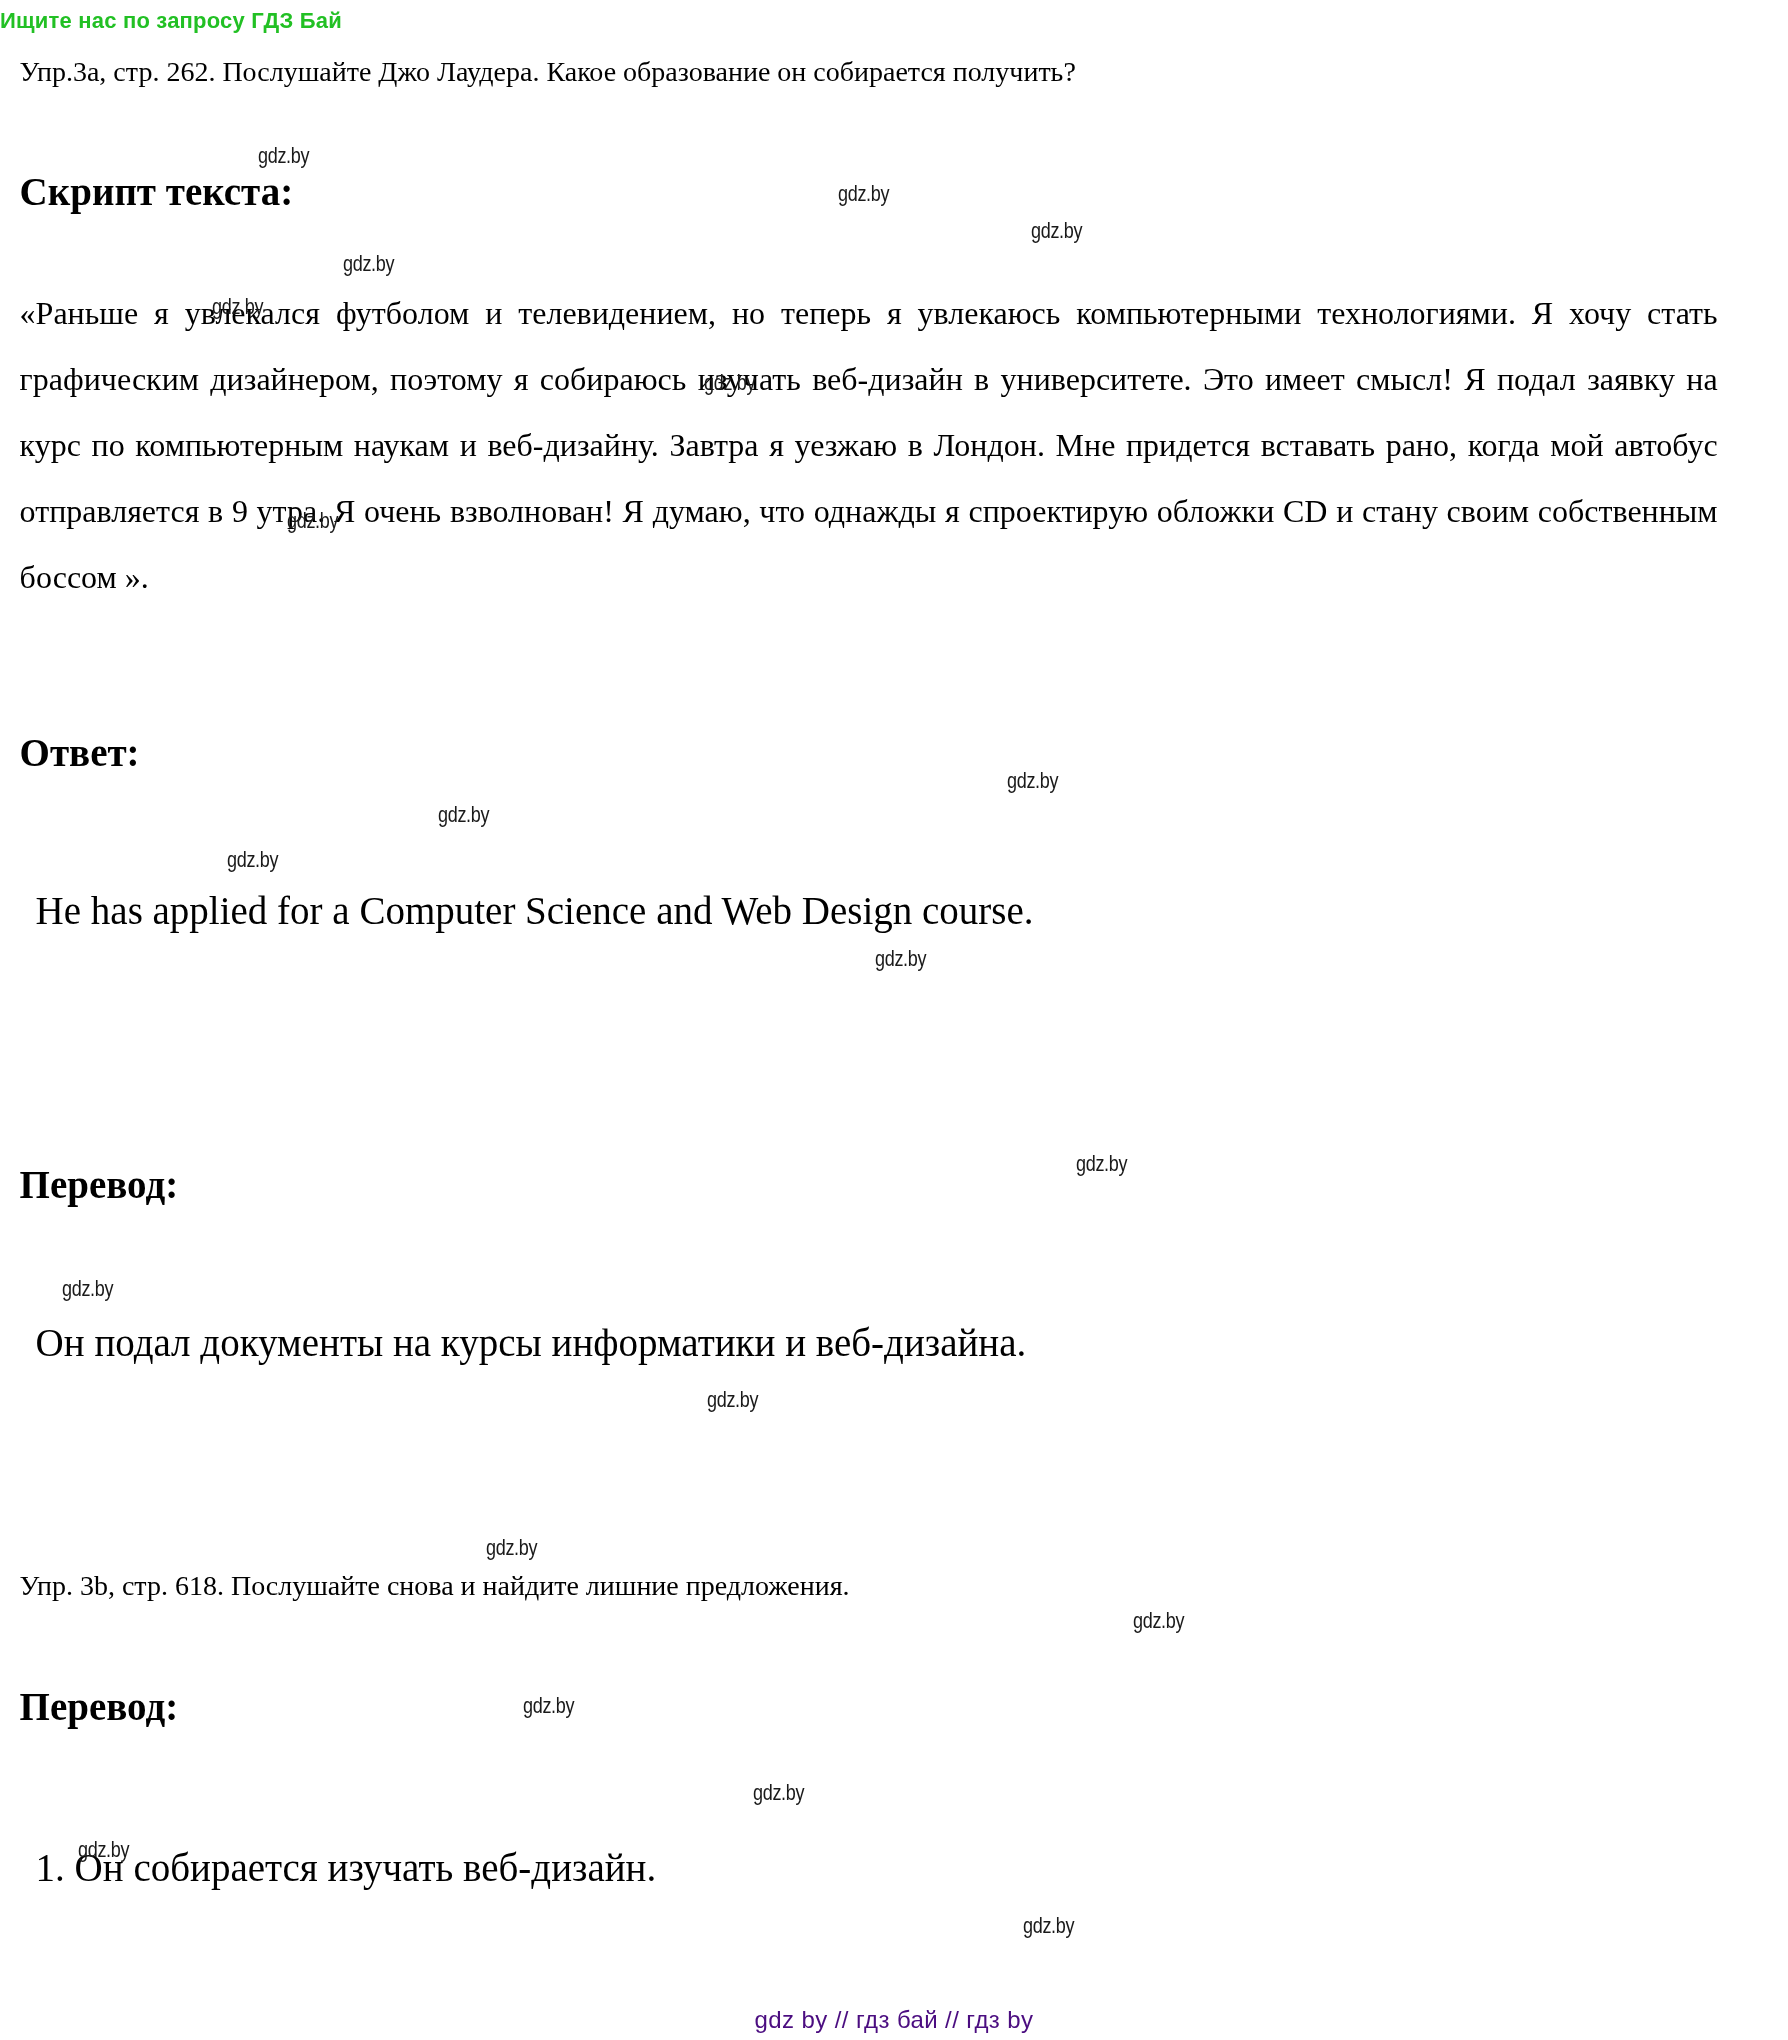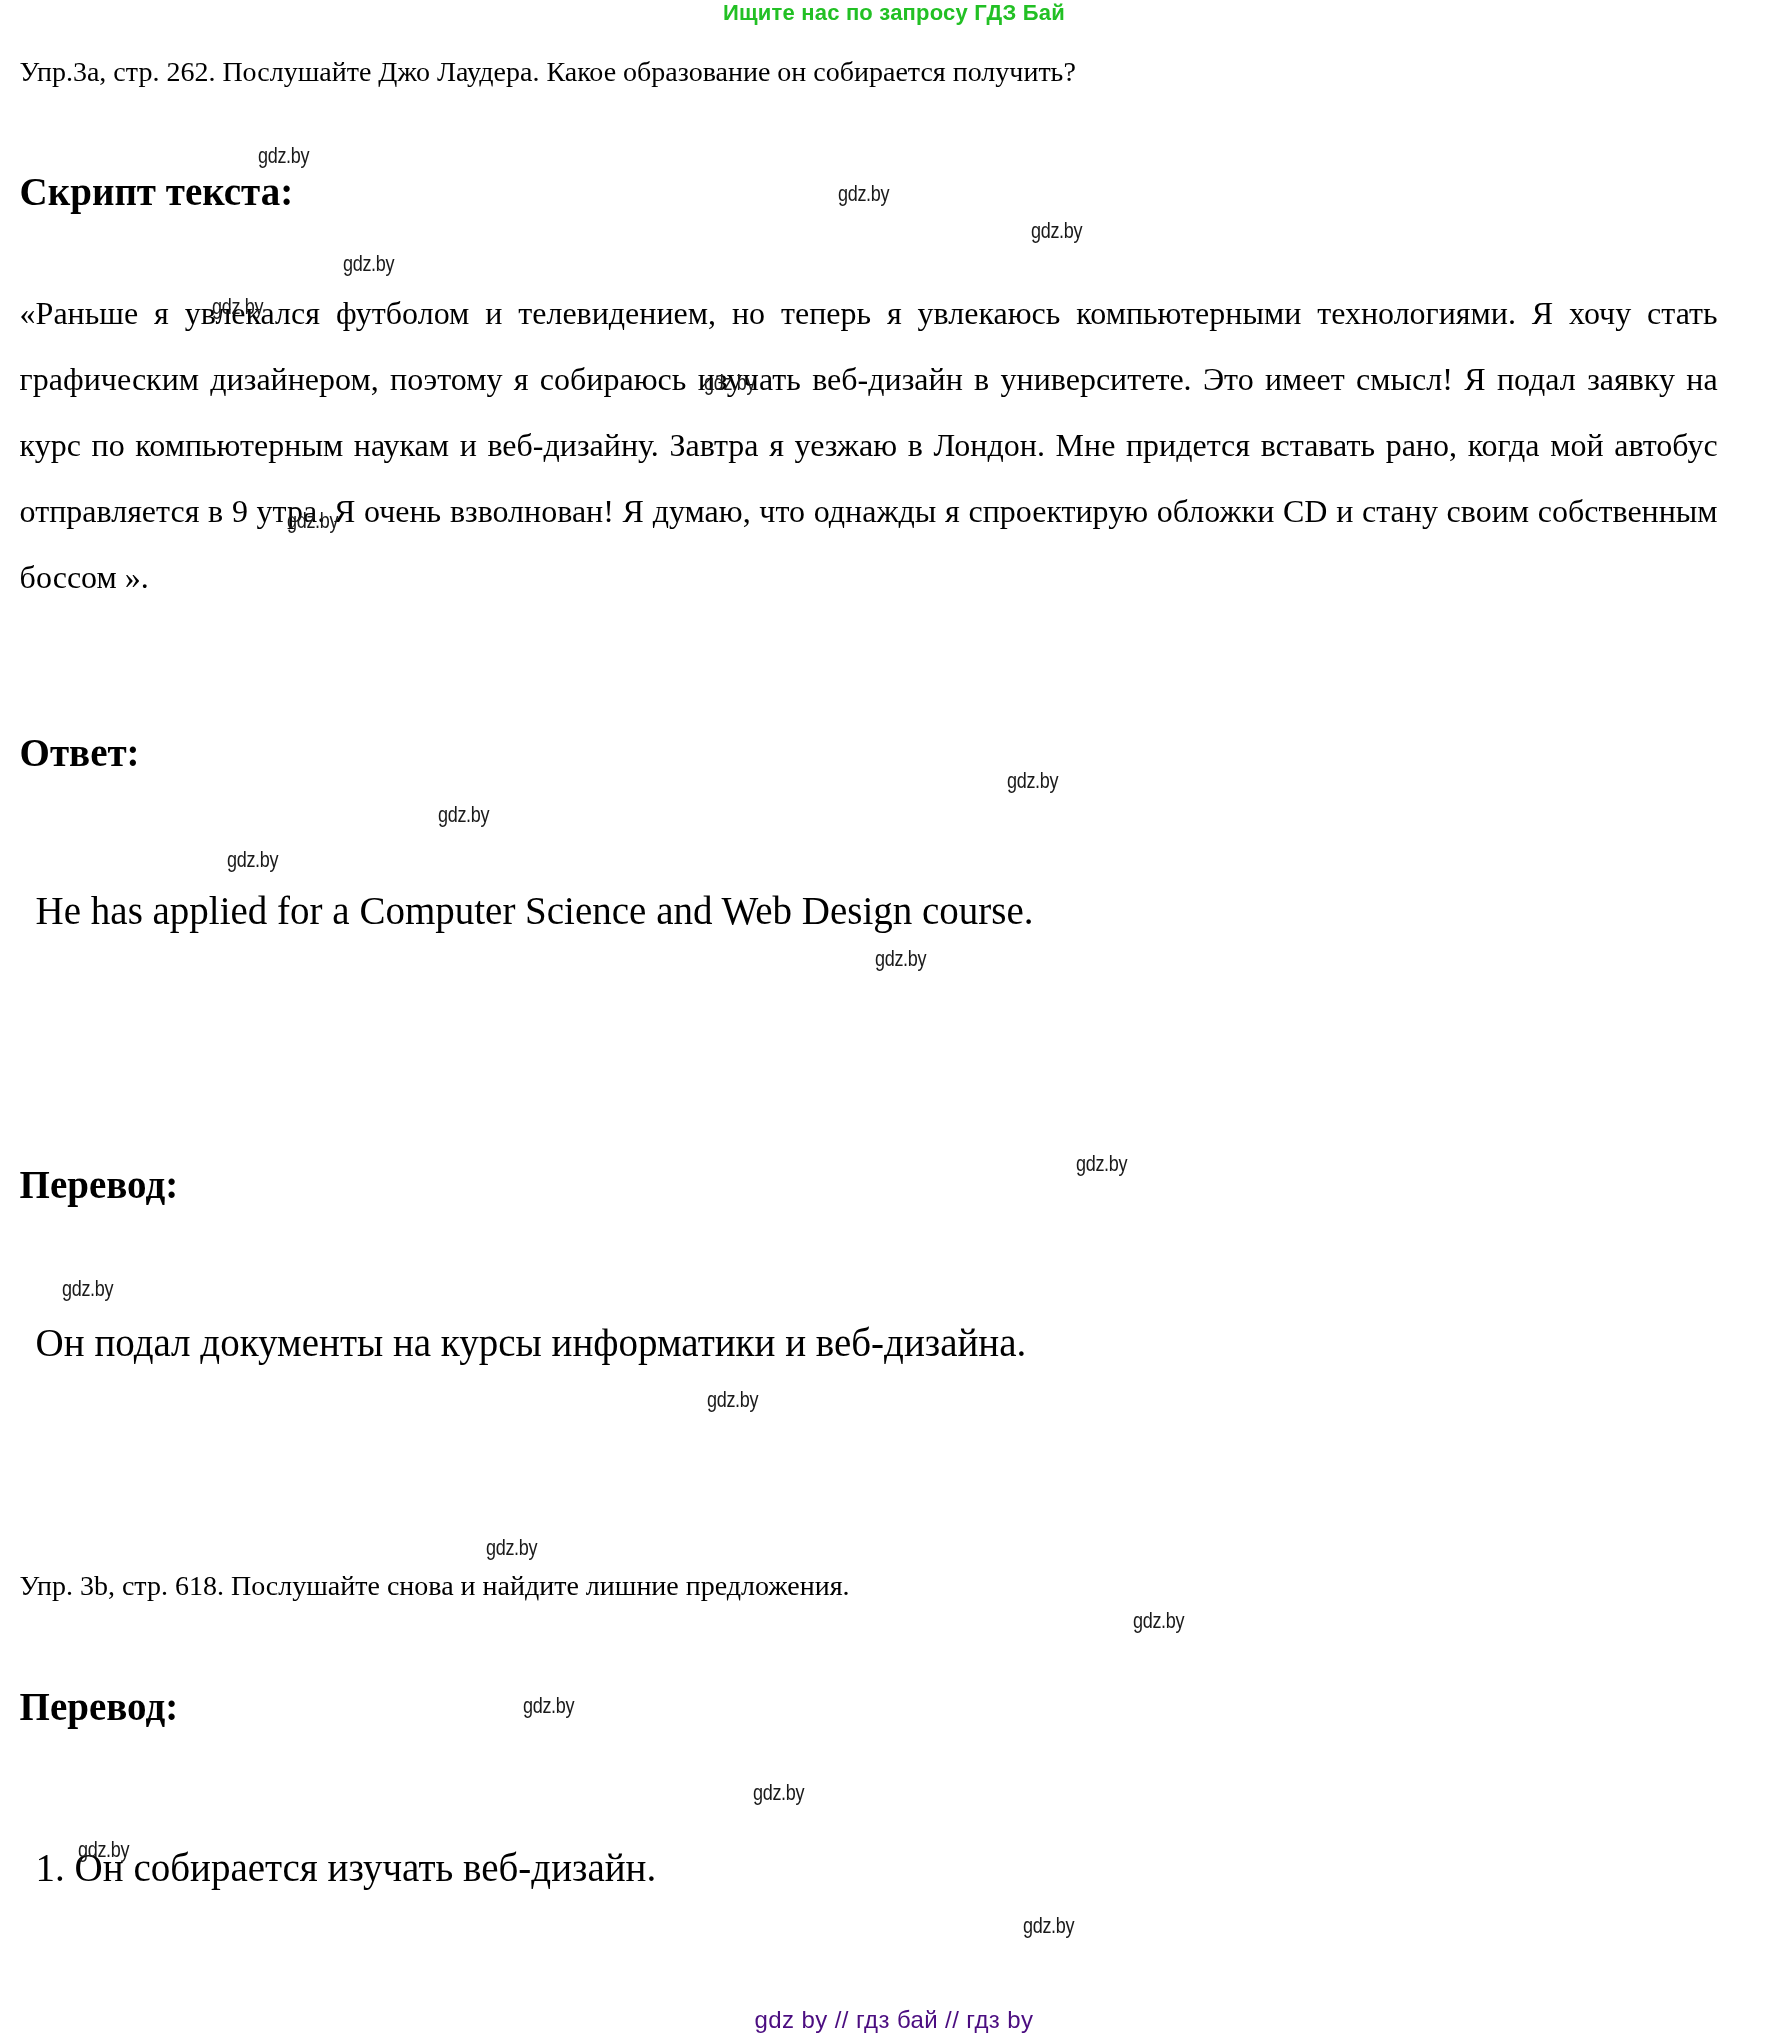--- a/index.html
+++ b/index.html
@@ -12,24 +12,23 @@
     width: 1788px;
     height: 2041px;
     background: #ffffff;
     overflow: hidden;
     font-family: "Liberation Serif", "DejaVu Serif", serif;
     color: #000000;
   }
   
   .site-banner {
     position: absolute;
-    top: 0px;
+    top: 8px;
     left: 0;
     width: 100%;
-    text-align: center;
     font-family: "Liberation Sans", "DejaVu Sans", sans-serif;
     font-weight: bold;
     font-size: 22px;
     letter-spacing: 0.2px;
     color: #22c024;
     line-height: 25px;
   }
   
   .content {
     position: absolute;

